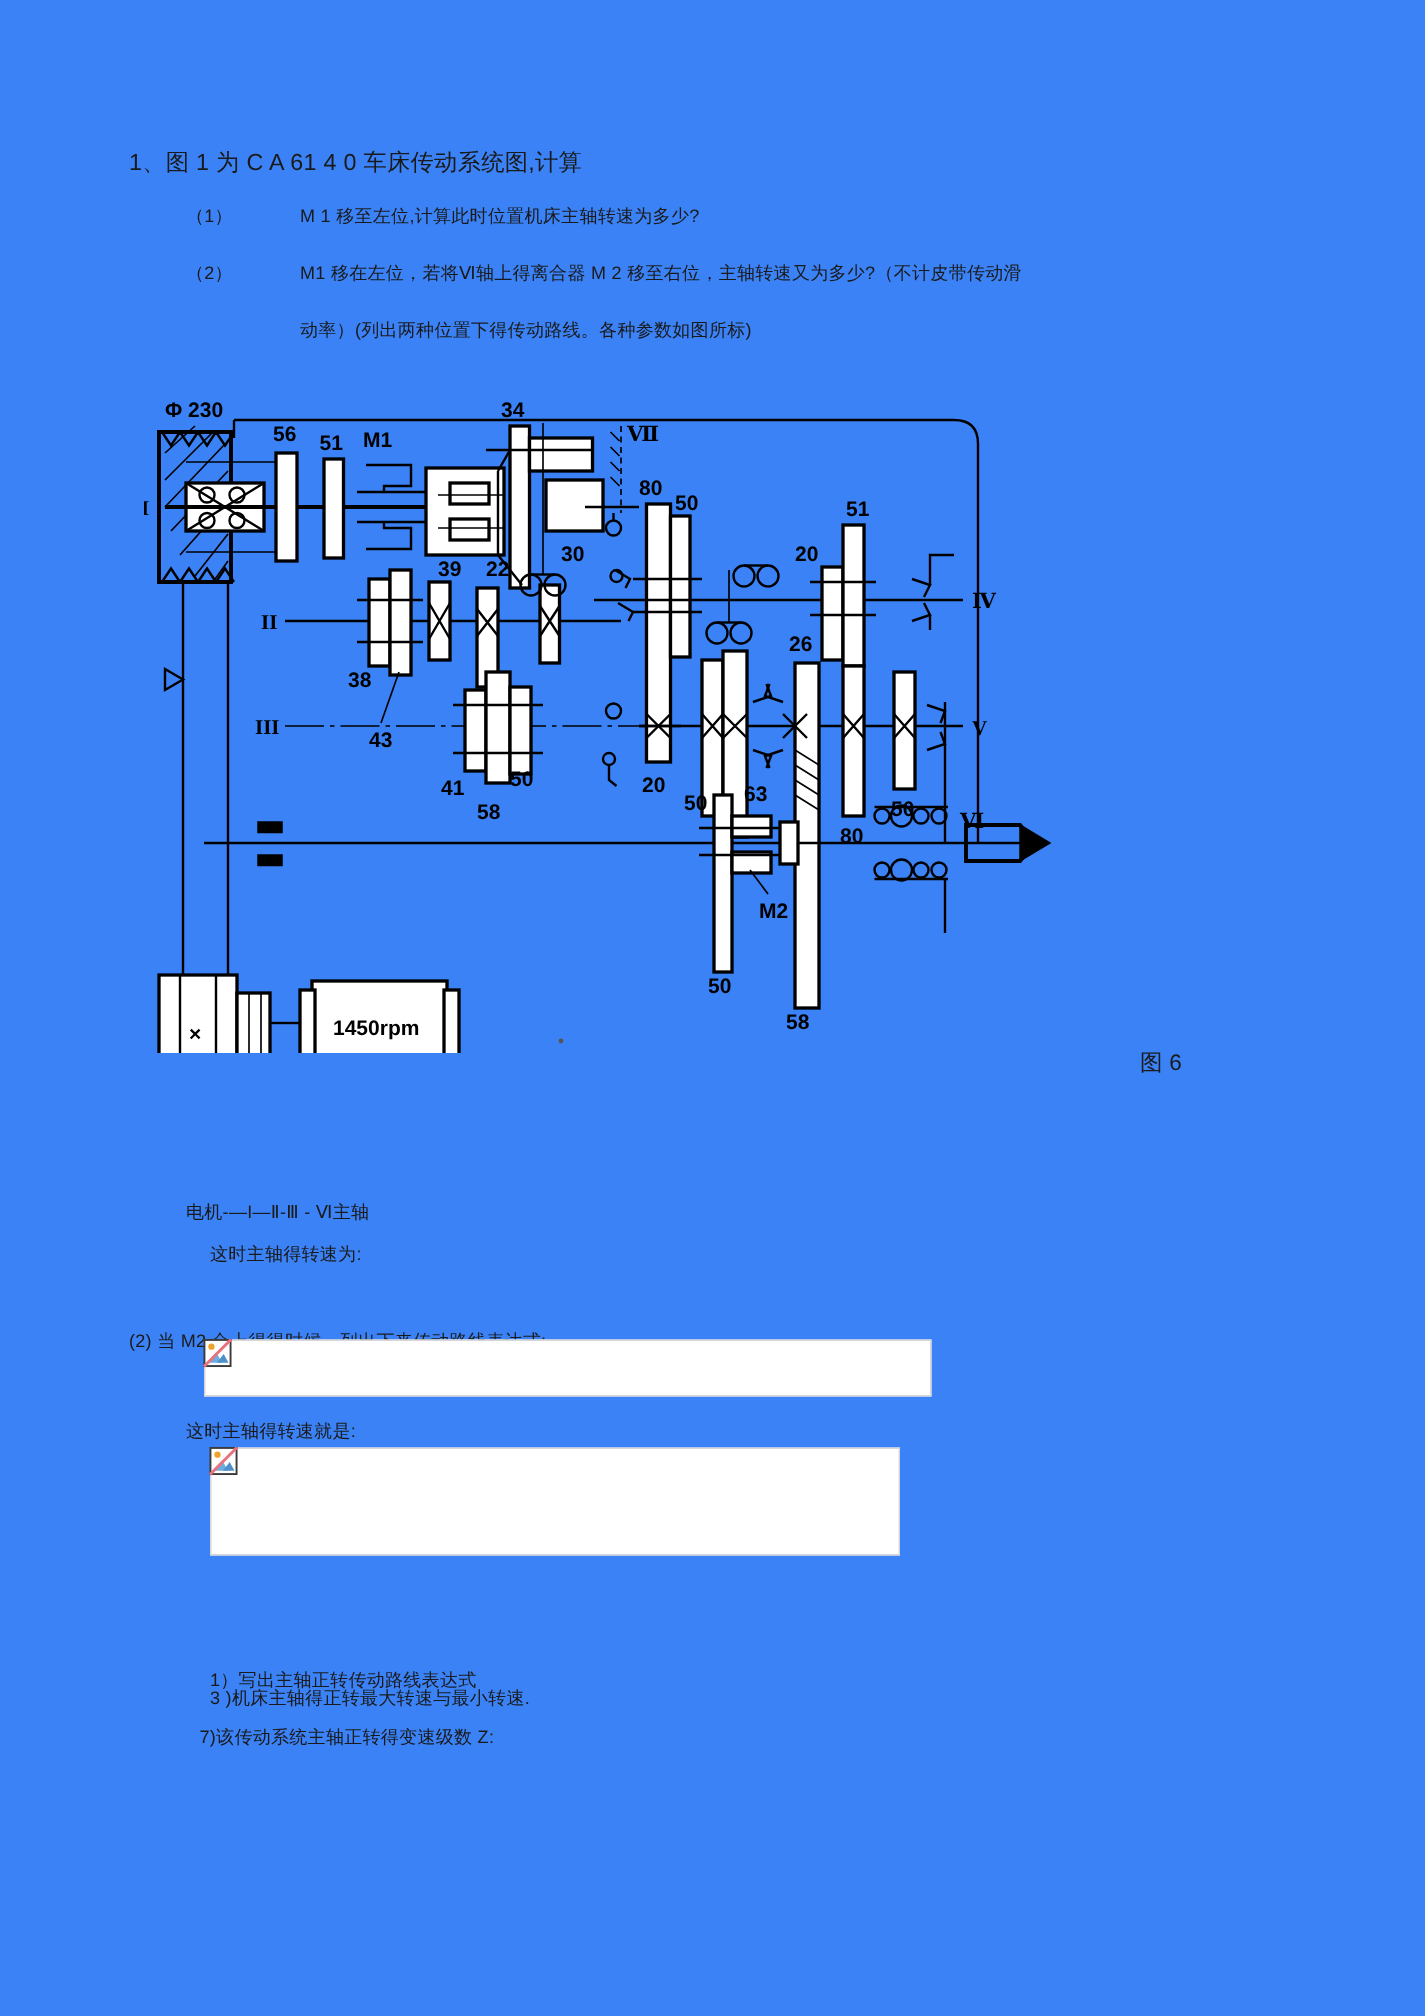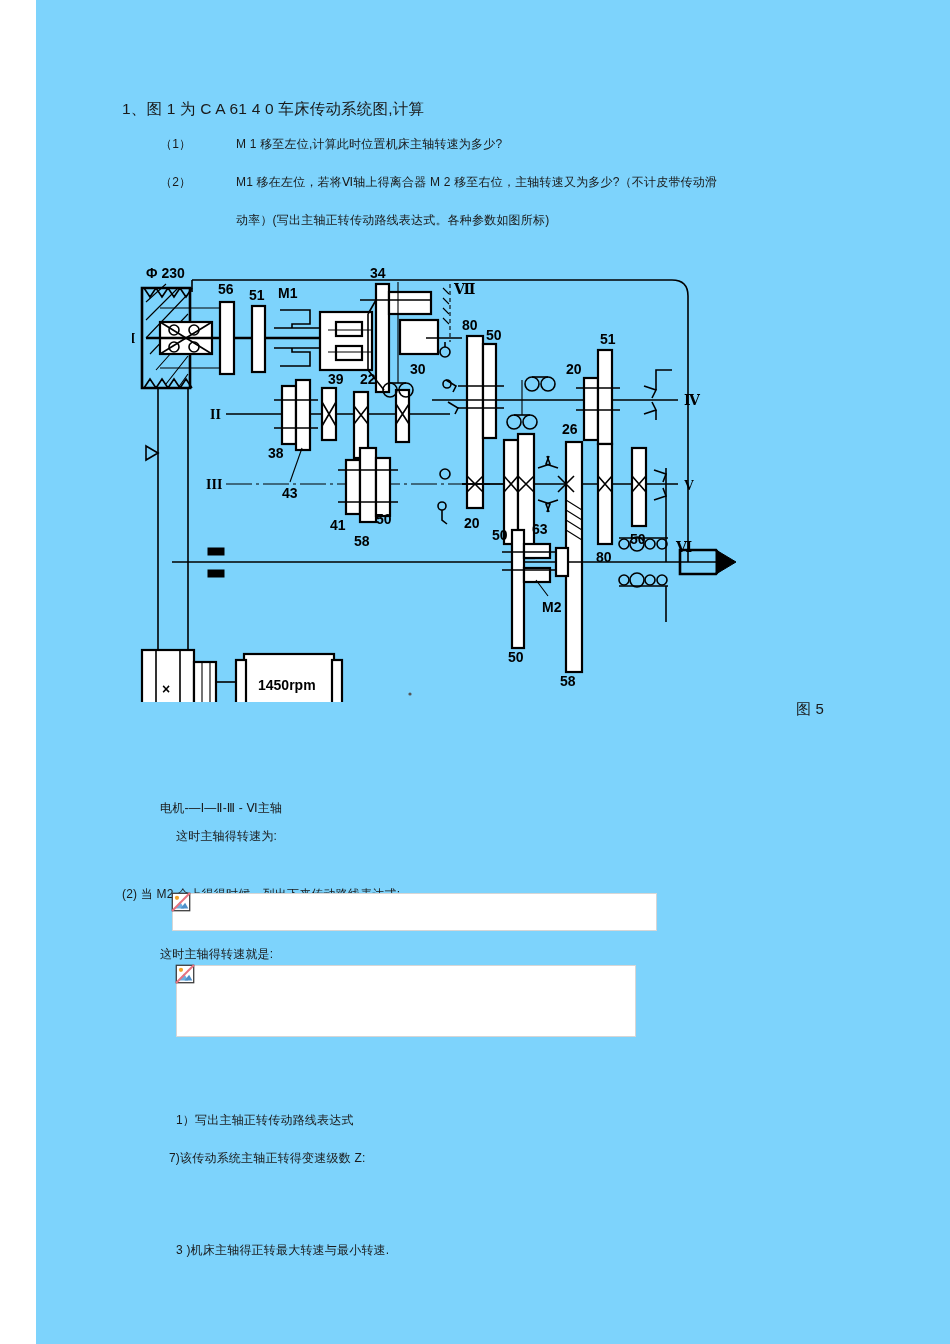--- a/index.html
+++ b/index.html
@@ -12,22 +12,21 @@
     width: 950px;
     height: 1344px;
     position: relative;
     font-family: "Liberation Sans", "DejaVu Sans", sans-serif;
     color: #000000;
     overflow: hidden;
   }
   .page {
     position: absolute;
     inset: 0;
-    background: #7dd3fc;
-    margin-left: 36px;
+    background: #3b82f6;
   }
 
   
   .txt {
     position: absolute;
     font-size: 12px;
     line-height: 1.45;
     color: #1a1a1a;
     white-space: nowrap;
     letter-spacing: 0.2px;
@@ -45,21 +44,21 @@
   .sol-line1  { left: 114px; top: 757px; }
   .sol-line2  { left: 124px; top: 800px; }
   .sol-line3  { left: 140px; top: 828px; }
 
   .q2-a       { left: 86px;  top: 886px; }
   .q2-b       { left: 124px; top: 946px; }
 
   .q3-head    { left: 86px;  top: 1068px; }
   .q3-i1      { left: 140px; top: 1112px; }
   .q3-i2      { left: 133px; top: 1150px; }
-  .q3-i3      { left: 140px; top: 1242px; }
+  .q3-i3      { left: 140px; top: 1124px; }
 
   
   .img-box {
     position: absolute;
     border: 1px solid #d6d6d6;
     background: #ffffff;
     box-sizing: border-box;
   }
   #placeholder-box-1 { left: 136px; top: 893px; width: 485px; height: 38px; }
   #placeholder-box-2 { left: 140px; top: 965px; width: 460px; height: 72px; }
@@ -107,21 +106,21 @@
 
   <div class="txt q-num">1、图 1 为 C A 61 4 0 车床传动系统图,计算</div>
 
   <div class="txt q1-sub1">
     <span class="lbl">（1）</span><span>M 1 移至左位,计算此时位置机床主轴转速为多少?</span>
   </div>
 
   <div class="txt q1-sub2">
     <span class="lbl">（2）</span><span>M1 移在左位，若将Ⅵ轴上得离合器 M 2 移至右位，主轴转速又为多少?（不计皮带传动滑</span>
   </div>
-  <div class="txt q1-sub2-l2">动率）(写出主轴正转传动路线表达式。各种参数如图所标)</div>
+  <div class="txt q1-sub2-l2">动率）(列出两种位置下得传动路线。各种参数如图所标)</div>
 
   <div id="diagram">
   <svg width="640" height="440" viewBox="0 0 640 440" xmlns="http://www.w3.org/2000/svg">
 
     <path class="dl" d="M60 18 L540 18 Q556 18 556 34 L556 300"></path>
     <path class="dl" d="M60 18 L60 30"></path>
 
     <g>
 
       <path class="dl-thick" d="M10 26 L58 26 L58 126 L10 126 Z"></path>
@@ -363,21 +362,21 @@
     </g>
 
     <text class="lbl-n" x="14" y="16">Φ 230</text>
     <text class="lbl-n" x="8" y="484">Φ130</text>
 
     <circle cx="278" cy="432" r="1.6" fill="#555"></circle>
 
   </svg>
   </div>
 
-  <div class="txt fig-caption">图 5</div>
+  <div class="txt fig-caption">图 6</div>
 
   <div class="txt sol-line2">电机-—I—Ⅱ-Ⅲ - Ⅵ主轴</div>
   <div class="txt sol-line3">这时主轴得转速为:</div>
 
   <div class="txt q2-a">(2) 当 M2 合上得得时候，列出下来传动路线表达式:</div>
 
   <div class="img-box" id="placeholder-box-1">
     <svg class="broken-img" viewBox="0 0 24 24">
       <rect x="2.5" y="2.5" width="19" height="19" fill="#ffffff" stroke="#3b3b3b" stroke-width="1.4"></rect>
       <circle cx="7.6" cy="7.4" r="2.3" fill="#f0a32a"></circle>

